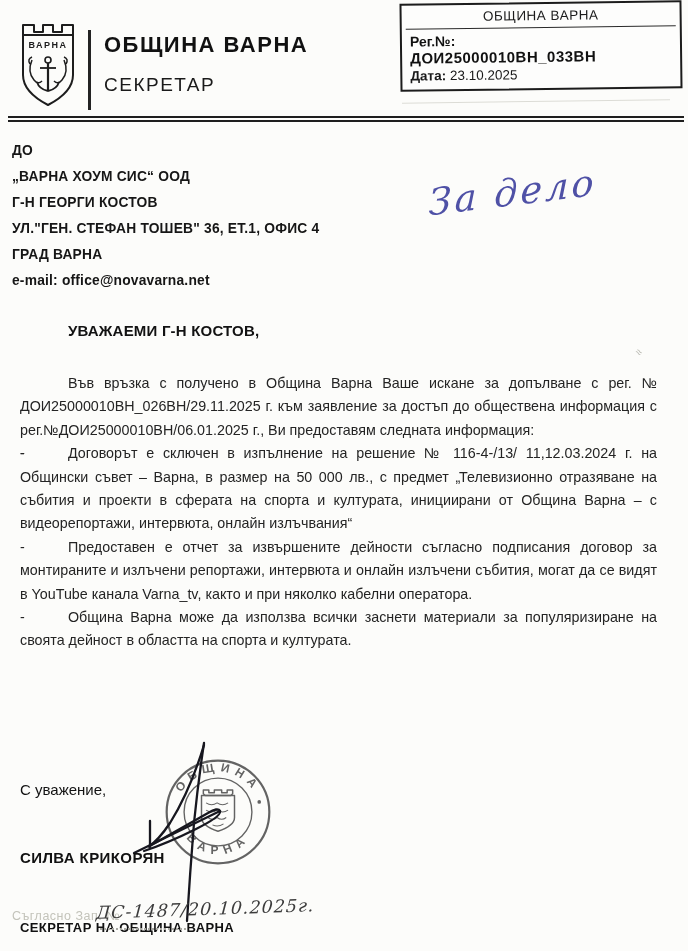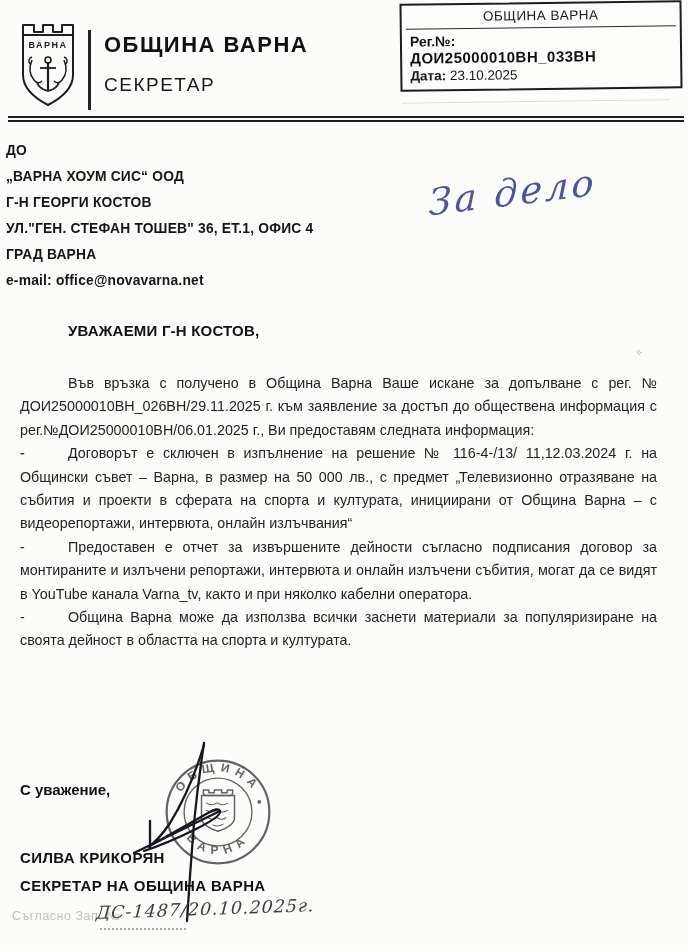--- a/index.html
+++ b/index.html
@@ -23,42 +23,42 @@
   .sticker-org { text-align:center; font-size:13.5px; letter-spacing:0.5px; color:#1c1c1c; padding-bottom:4px; }
   .sticker-rule { border-top:1.6px solid #2a2a2a; margin:0 -4px 4px -4px; }
   .sticker-reg-label { font-size:14px; font-weight:bold; color:#111; }
   .sticker-reg-number { font-size:15px; font-weight:bold; letter-spacing:0.5px; color:#111; }
   .sticker-date { font-size:13.5px; color:#1a1a1a; margin-top:2px; }
   .sticker-date b { font-weight:bold; }
   .sticker-shadow { position:absolute; left:402px; top:101px; width:268px; height:1px; background:#dcdcd6; transform:rotate(-0.7deg); }
   .page-rule { position:absolute; left:8px; top:116px; width:676px; height:6px;
     border-top:2.2px solid #1e1e1e; border-bottom:2.2px solid #1e1e1e; }
   
-  .recipient { position:absolute; left:6px; top:138px; font-size:13.8px; font-weight:bold; color:#161616; }
+  .recipient { position:absolute; left:12px; top:138px; font-size:13.8px; font-weight:bold; color:#161616; }
   .recipient div { line-height:26px; letter-spacing:0.2px; }
   
   .hand-note {
     position:absolute; left:428px; top:168px; width:220px;
     font-family:"DejaVu Serif", serif; font-style:italic;
     font-size:37px; color:#3d3f9e; transform:rotate(-7deg) skewX(-8deg);
     letter-spacing:3px; opacity:0.9;
   }
   
   .salutation { position:absolute; left:68px; top:322px; font-size:15px; font-weight:bold; color:#121212; letter-spacing:0.2px; }
   .body-text { position:absolute; left:20px; top:372px; width:637px; font-size:14.3px; line-height:23.4px; text-align:justify; color:#242424; }
   .body-text p { text-indent:48px; }
   .bullet { position:relative; }
   .bullet .dash { position:absolute; left:0; top:0; text-indent:0; }
   .pencil-mark { position:absolute; left:636px; top:346px; font-size:11px; color:#b4b4ac; transform:rotate(38deg); }
   
-  .closing { position:absolute; left:20px; top:781px; font-size:15px; font-weight:bold; color:#121212; }
+  .closing { position:absolute; left:20px; top:781px; font-size:15px; font-weight:normal; color:#121212; }
   .seal { position:absolute; left:163px; top:757px; width:110px; height:110px; color:#4f4f4f; opacity:0.88; }
   .signature { position:absolute; left:92px; top:735px; width:160px; height:190px; color:#17171f; }
   .sig-name { position:absolute; left:20px; top:849px; font-size:15px; font-weight:bold; color:#111; letter-spacing:0.4px;text-align:right; }
-  .sig-title { position:absolute; left:20px; top:877px; font-size:15px; font-weight:bold; color:#111; letter-spacing:0.4px; }
+  .sig-title { position:absolute; left:20px; top:920px; font-size:13px; font-weight:bold; color:#111; letter-spacing:0.4px; }
   
   .footer-label { position:absolute; left:12px; top:909px; font-size:12.5px; color:#c3c3ba; letter-spacing:0.5px; }
   .footer-dots { position:absolute; left:100px; top:928px; width:86px; border-bottom:2px dotted #a9a9a2; }
   .footer-hw {
     position:absolute; left:96px; top:899px; font-family:"DejaVu Serif", serif; font-style:italic;
     font-size:17.5px; color:#3c3c3c; transform:rotate(-2deg) skewX(-6deg); letter-spacing:1px;
   }
 </style>
 </head>
 <body>

